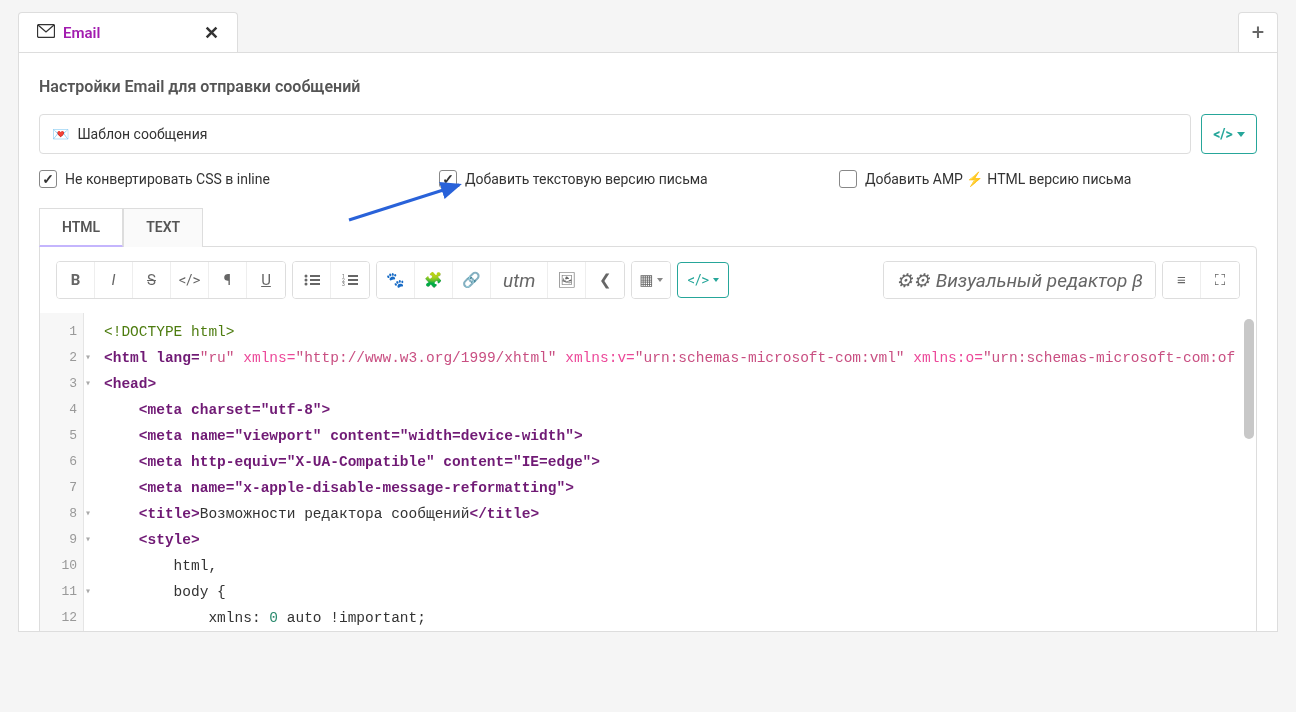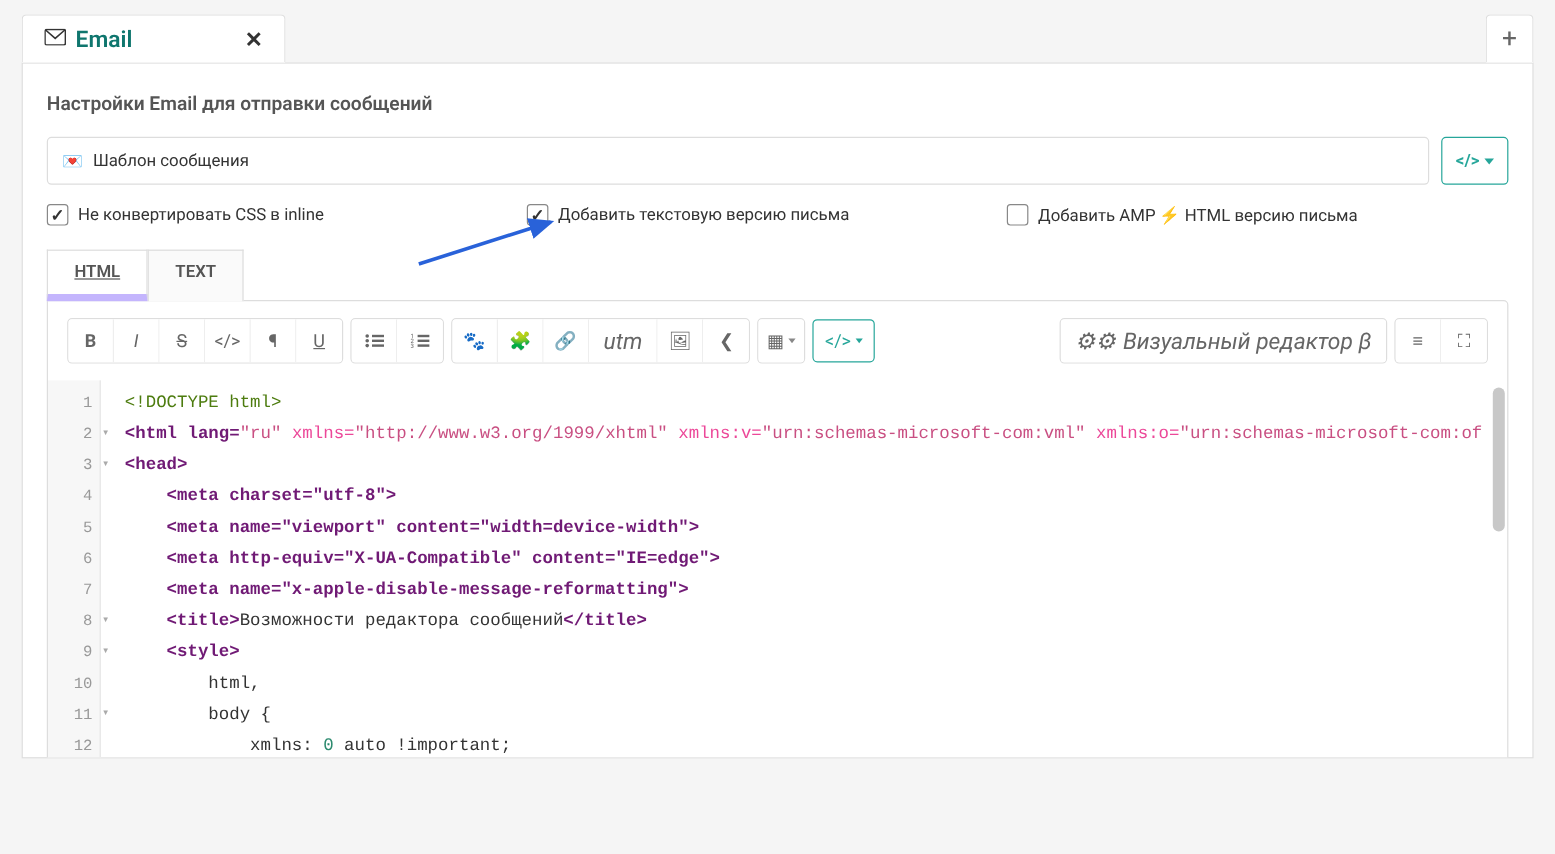--- a/index.html
+++ b/index.html
@@ -25,21 +25,21 @@
     border-radius: 4px 4px 0 0;
     padding: 10px 18px;
     display: flex;
     align-items: center;
     gap: 8px;
     height: 40px;
     min-width: 220px;
     justify-content: space-between;
   }
   .tab-email .tab-left { display: flex; align-items: center; gap: 8px; }
-  .tab-email .label { font-weight: 600; font-size: 19px; color: #0f766e; }
+  .tab-email .label { font-weight: 600; font-size: 15px; color: #a21caf; }
   .close-x { font-size: 18px; font-weight: bold; cursor: pointer; color: #333; }
   .add-tab {
     position: absolute;
     right: 18px;
     top: 12px;
     width: 40px;
     height: 40px;
     background: #fff;
     border: 1px solid #ddd;
     border-bottom: none;
@@ -117,21 +117,21 @@
   .editor-tab {
     border: 1px solid #ddd;
     border-bottom: none;
     background: #fff;
     padding: 10px 22px;
     font-weight: 600;
     font-size: 14px;
     color: #555;
     cursor: pointer;
   }
-  .editor-tab.active { border-bottom: 6px solid #c4b5fd; position: relative; z-index: 2; text-decoration: underline; }
+  .editor-tab.active { border-bottom: 2px solid #c4b5fd; position: relative; z-index: 2; }
   .editor-tab:not(.active) { background: #fafafa; }
 
   .editor-box {
     border: 1px solid #ddd;
     border-radius: 0 4px 4px 4px;
     margin-top: -1px;
     background: #fff;
     height: 430px;
     overflow: hidden;
     display: flex;

